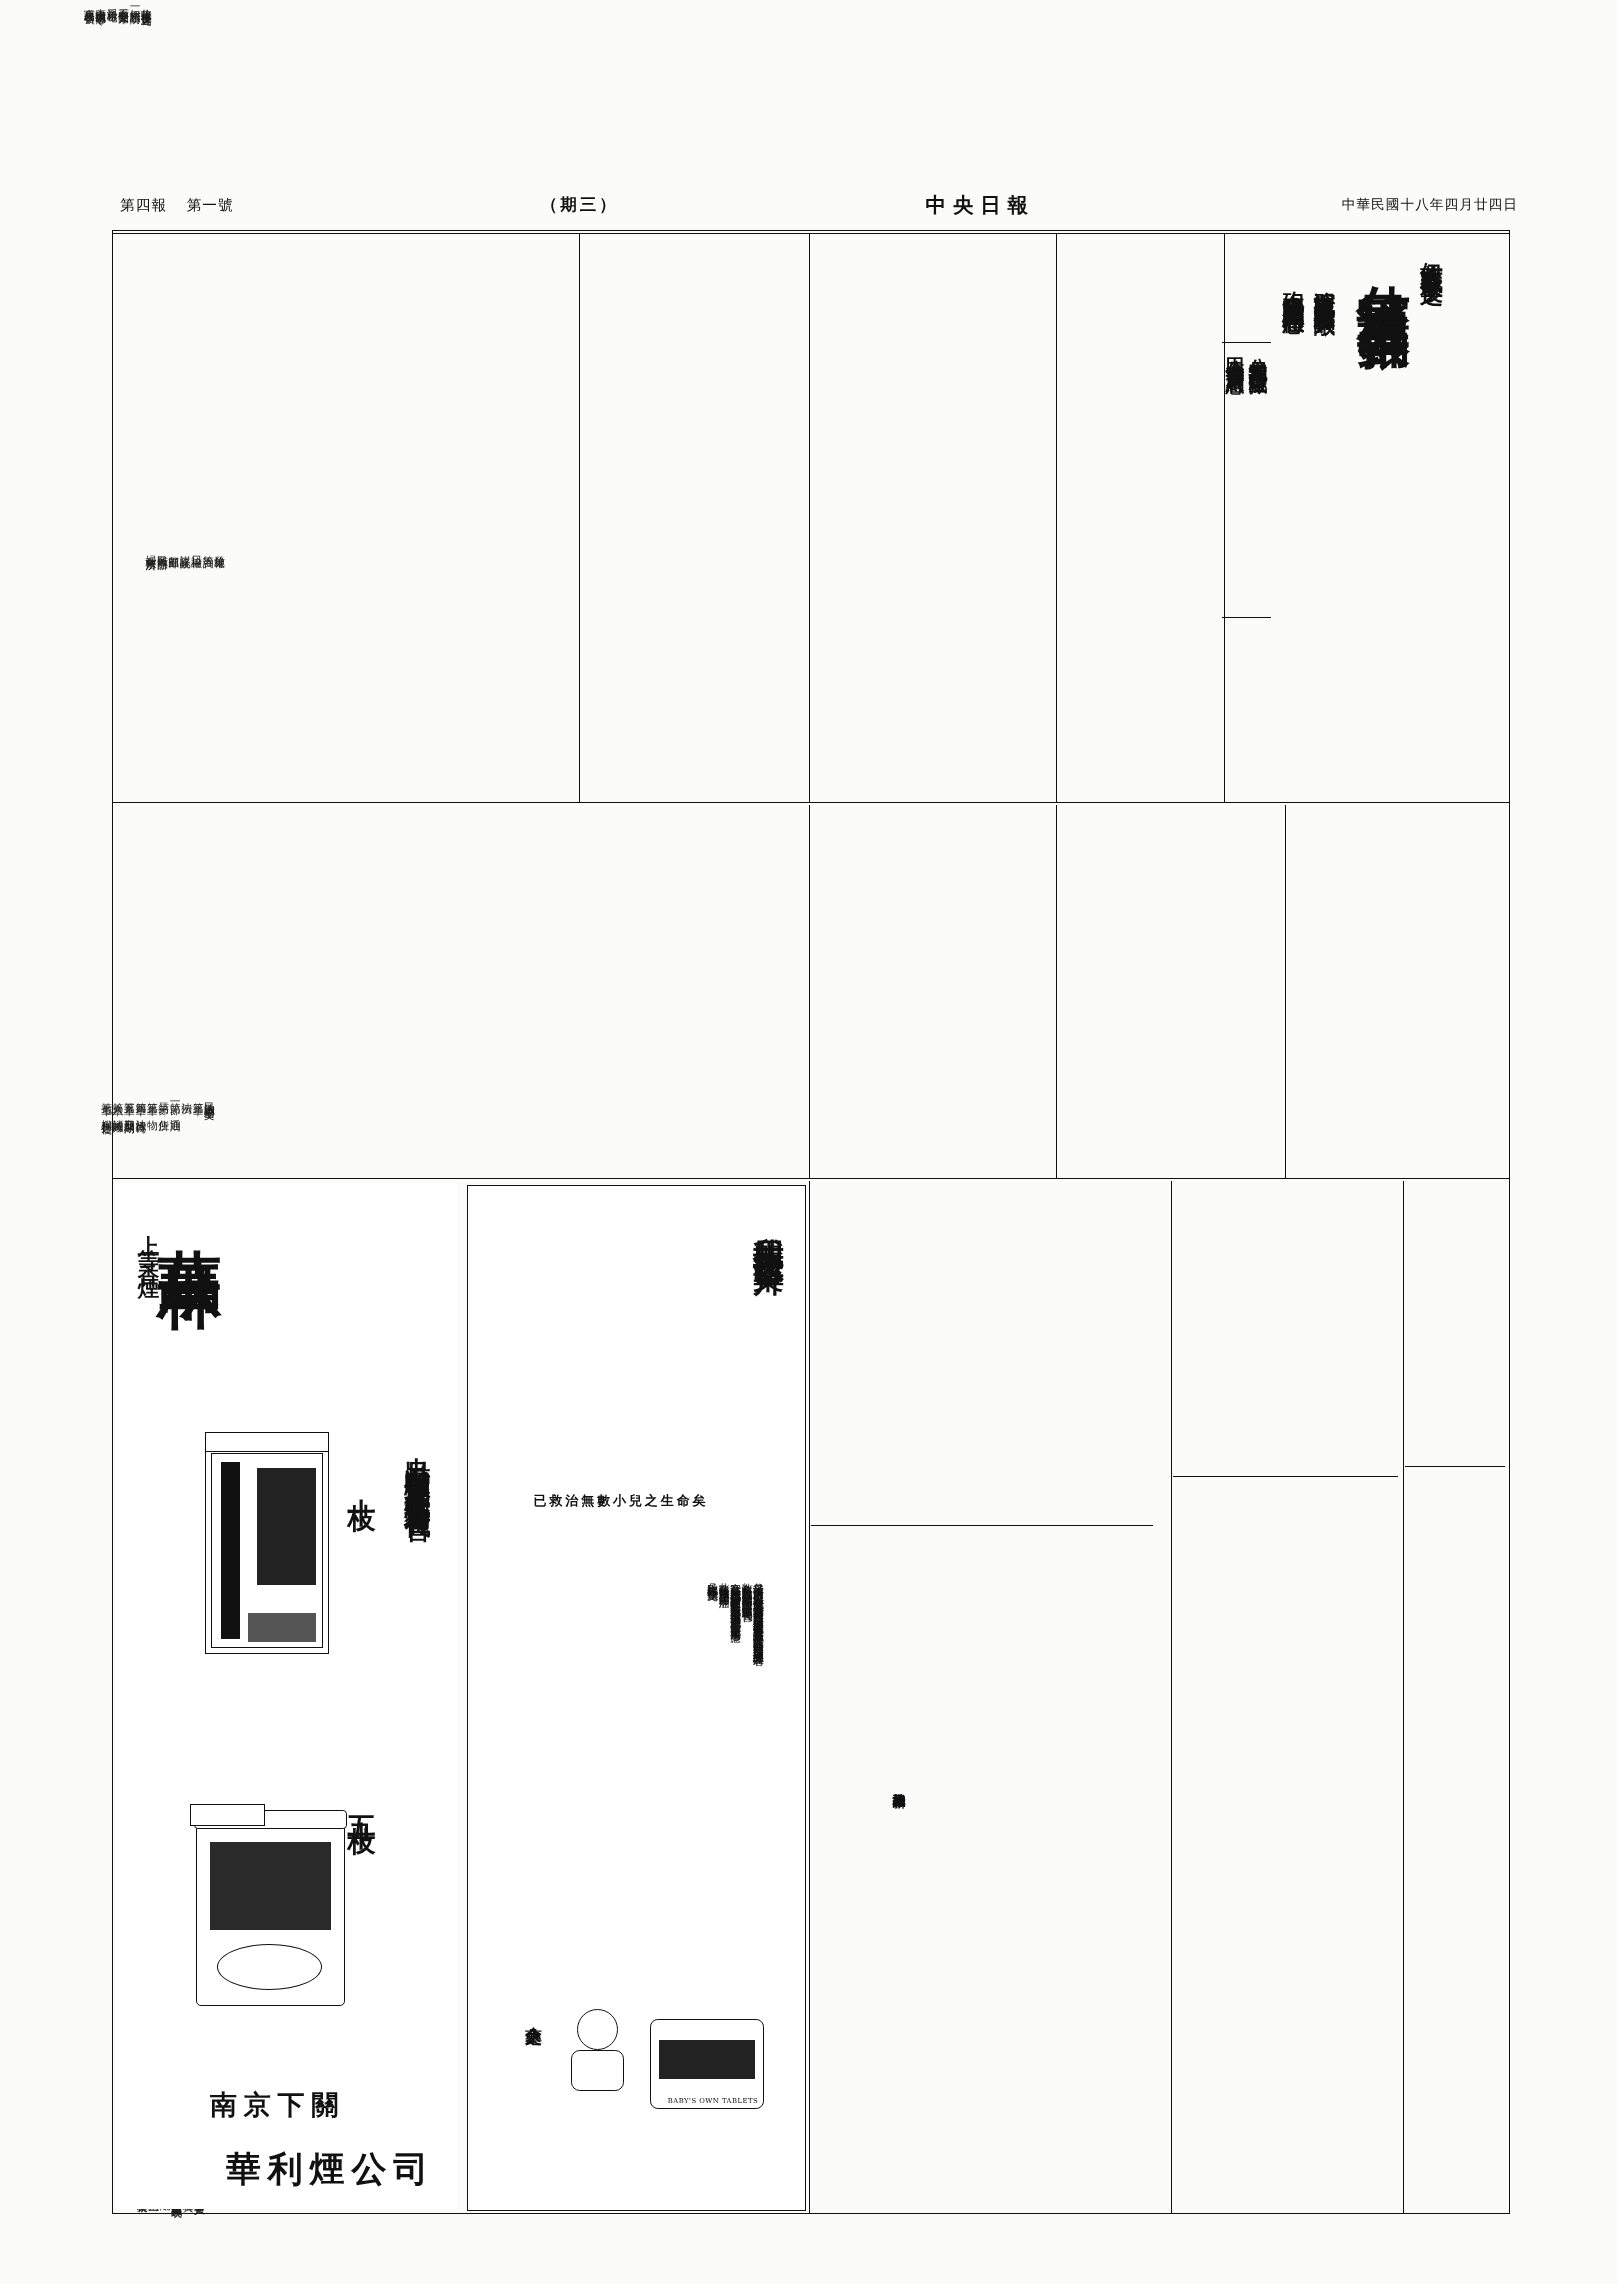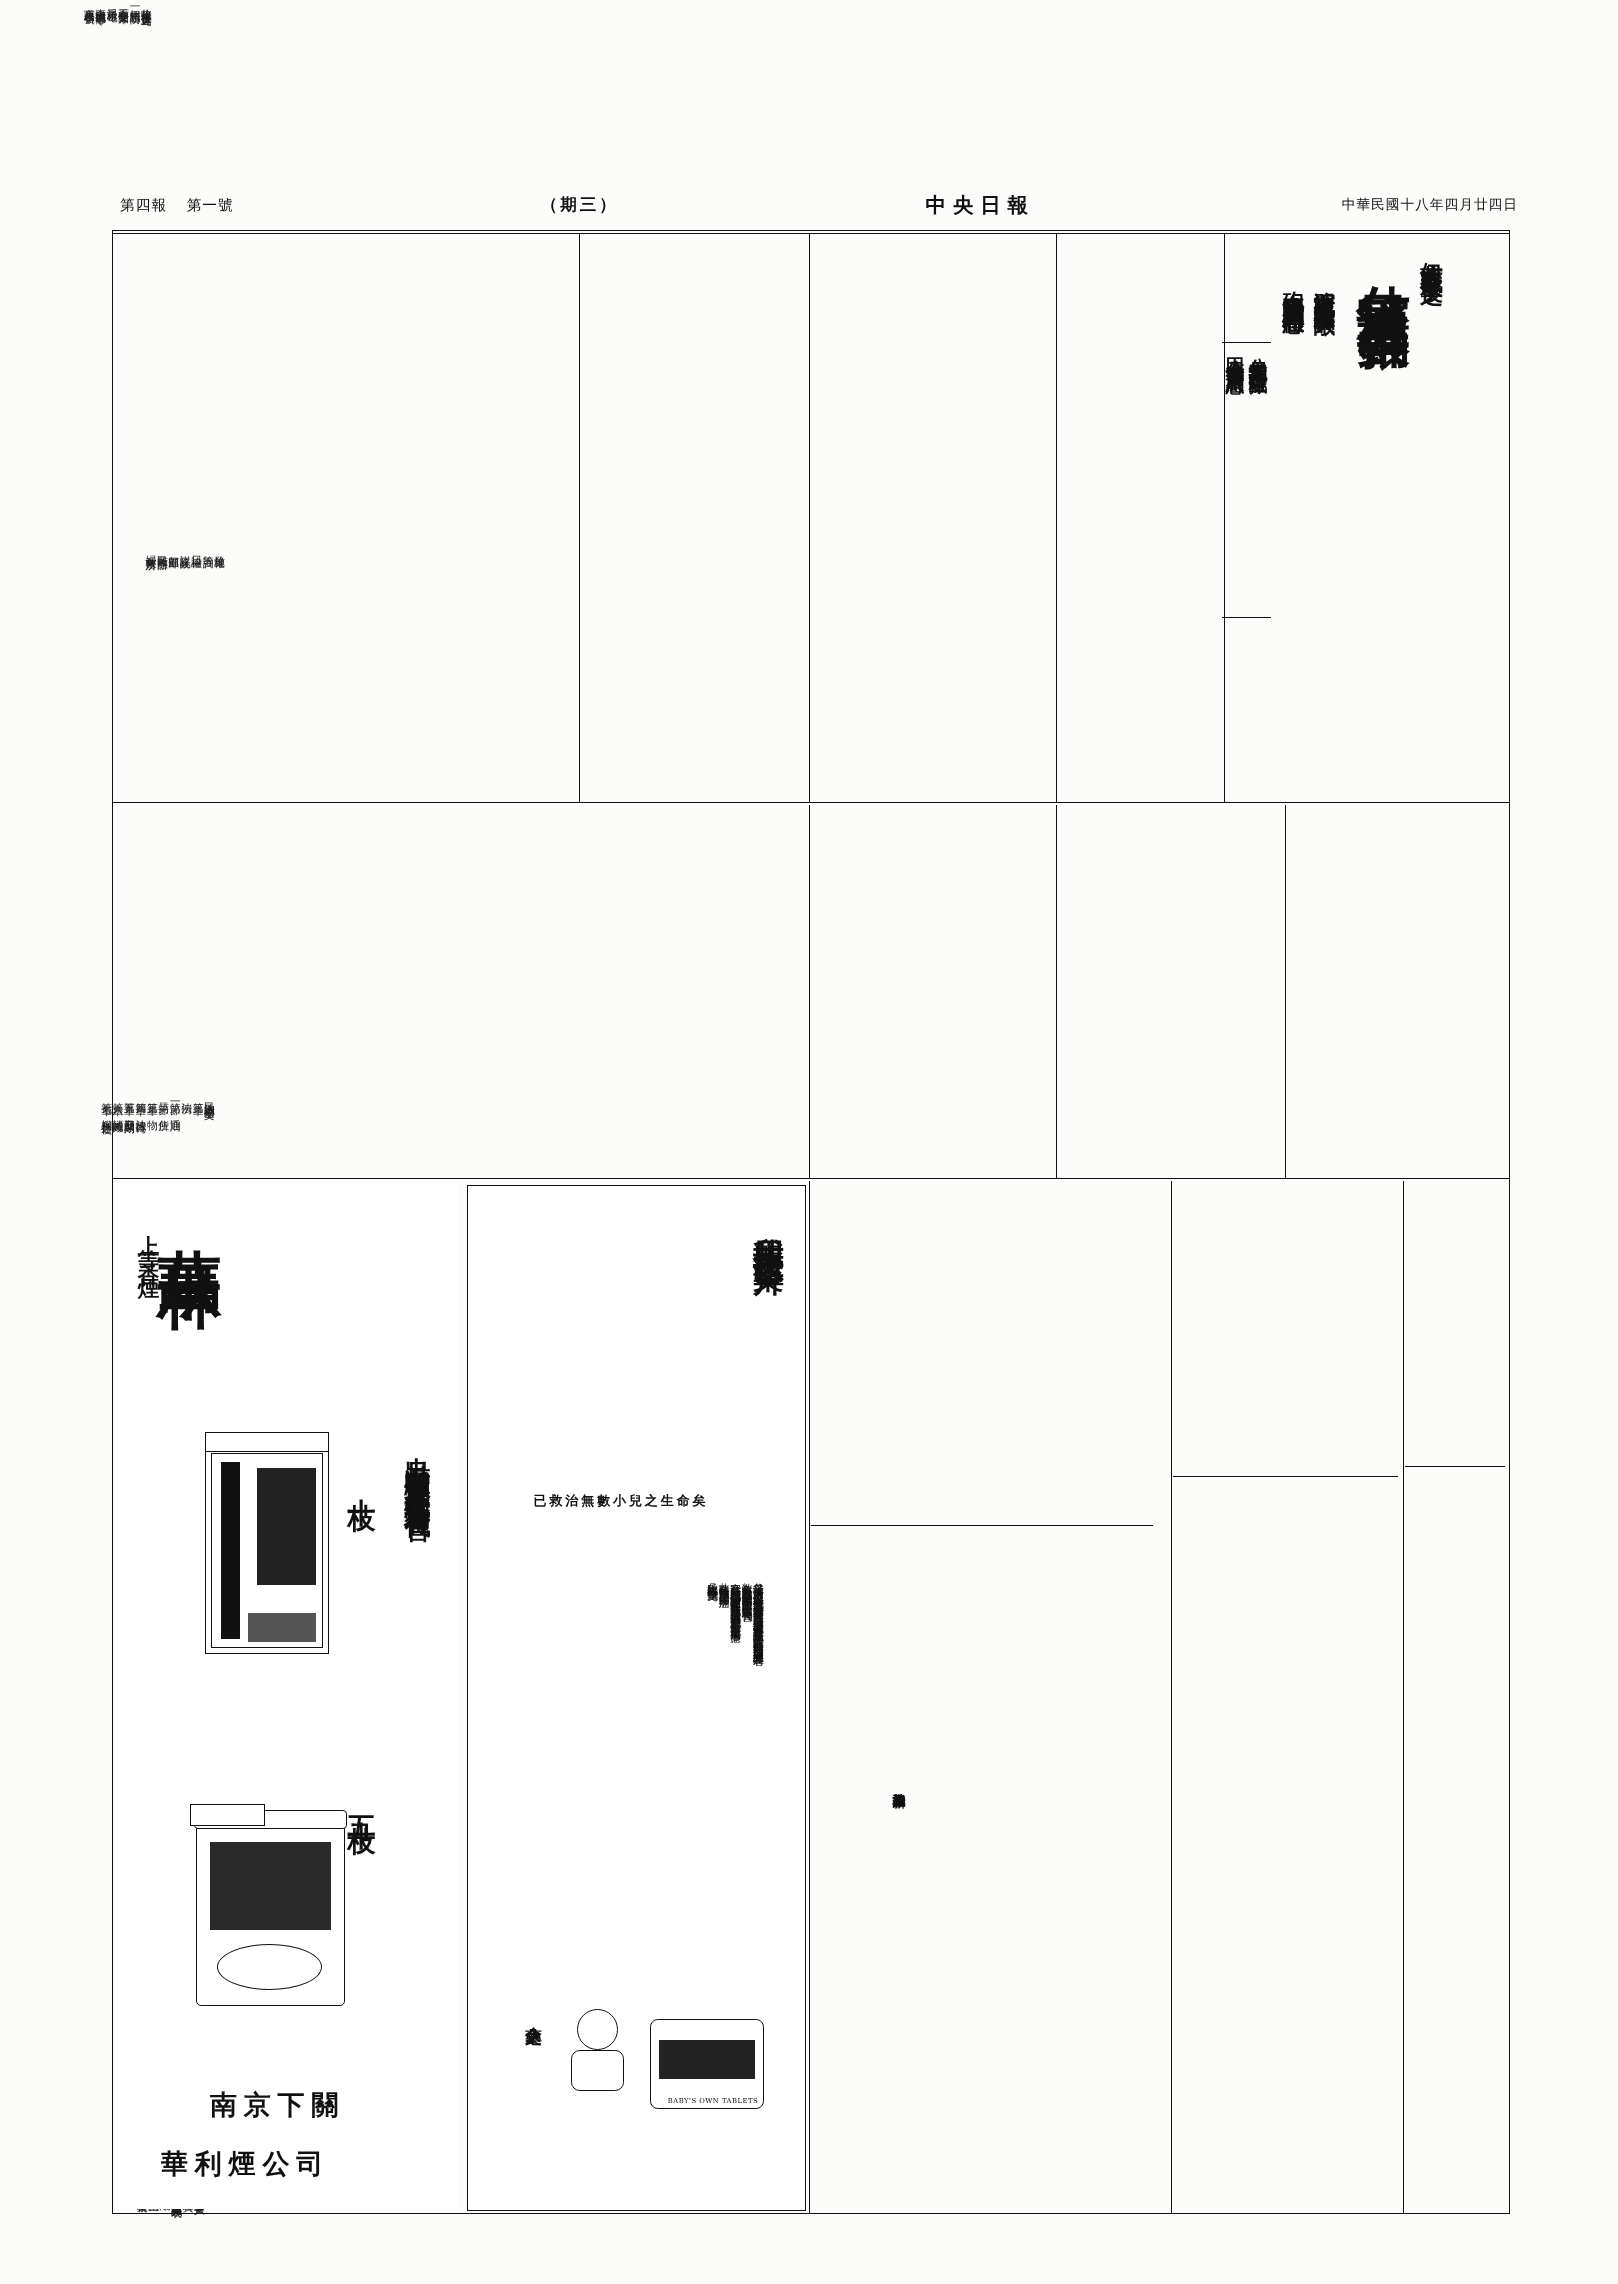--- a/index.html
+++ b/index.html
@@ -178,21 +178,21 @@
   <div class="brand" style="position:absolute;left:134px;top:1217px;height:186px;font-size:21.5px;letter-spacing:14.7px;">上等香煙</div>
 
   <div class="brand" style="position:absolute;left:401px;top:1437px;height:631px;font-size:26px;letter-spacing:3.9px;">出品精良價廉物美各紙煙店均有代售</div>
 
   <div class="brand" style="position:absolute;left:342px;top:1476px;height:93px;font-size:28px;letter-spacing:4.9px;">十枝</div>
 
   <div class="brand" style="position:absolute;left:342px;top:1794px;height:127px;font-size:28px;letter-spacing:4.9px;">五十枝</div>
 
   <div class="brand" style="position:absolute;left:210px;top:2087px;width:205px;height:29px;writing-mode:horizontal-tb;font-size:27px;letter-spacing:6.8px;text-align:left;">南京下關</div>
 
-  <div class="brand" style="position:absolute;left:161px;top:2146px;width:274px;height:29px;writing-mode:horizontal-tb;font-size:27px;letter-spacing:6.8px;text-align:left;">華利煙公司</div>
+  <div class="brand" style="position:absolute;left:161px;top:2146px;width:274px;height:29px;writing-mode:horizontal-tb;font-size:35px;letter-spacing:6.8px;text-align:right;">華利煙公司</div>
 
   <div class="cig-pack" style="left:205px;top:1447px;width:122px;height:205px;">
     <div class="inner"></div>
     <div style="position:absolute;left:14.7px;top:13.7px;width:19.6px;bottom:13.7px;background:#111;"></div>
     <div style="position:absolute;right:11.7px;top:19.6px;width:59px;height:117px;background:#222;"></div>
     <div style="position:absolute;left:42px;bottom:10.8px;right:11.7px;height:29px;background:#555;"></div>
   </div>
   <div style="position:absolute;left:205px;top:1432px;width:122px;height:17.6px;border:1.5px solid #111;background:#fff;"></div>
 
   <div class="tin" style="left:196px;top:1818px;width:147px;height:186px;">

